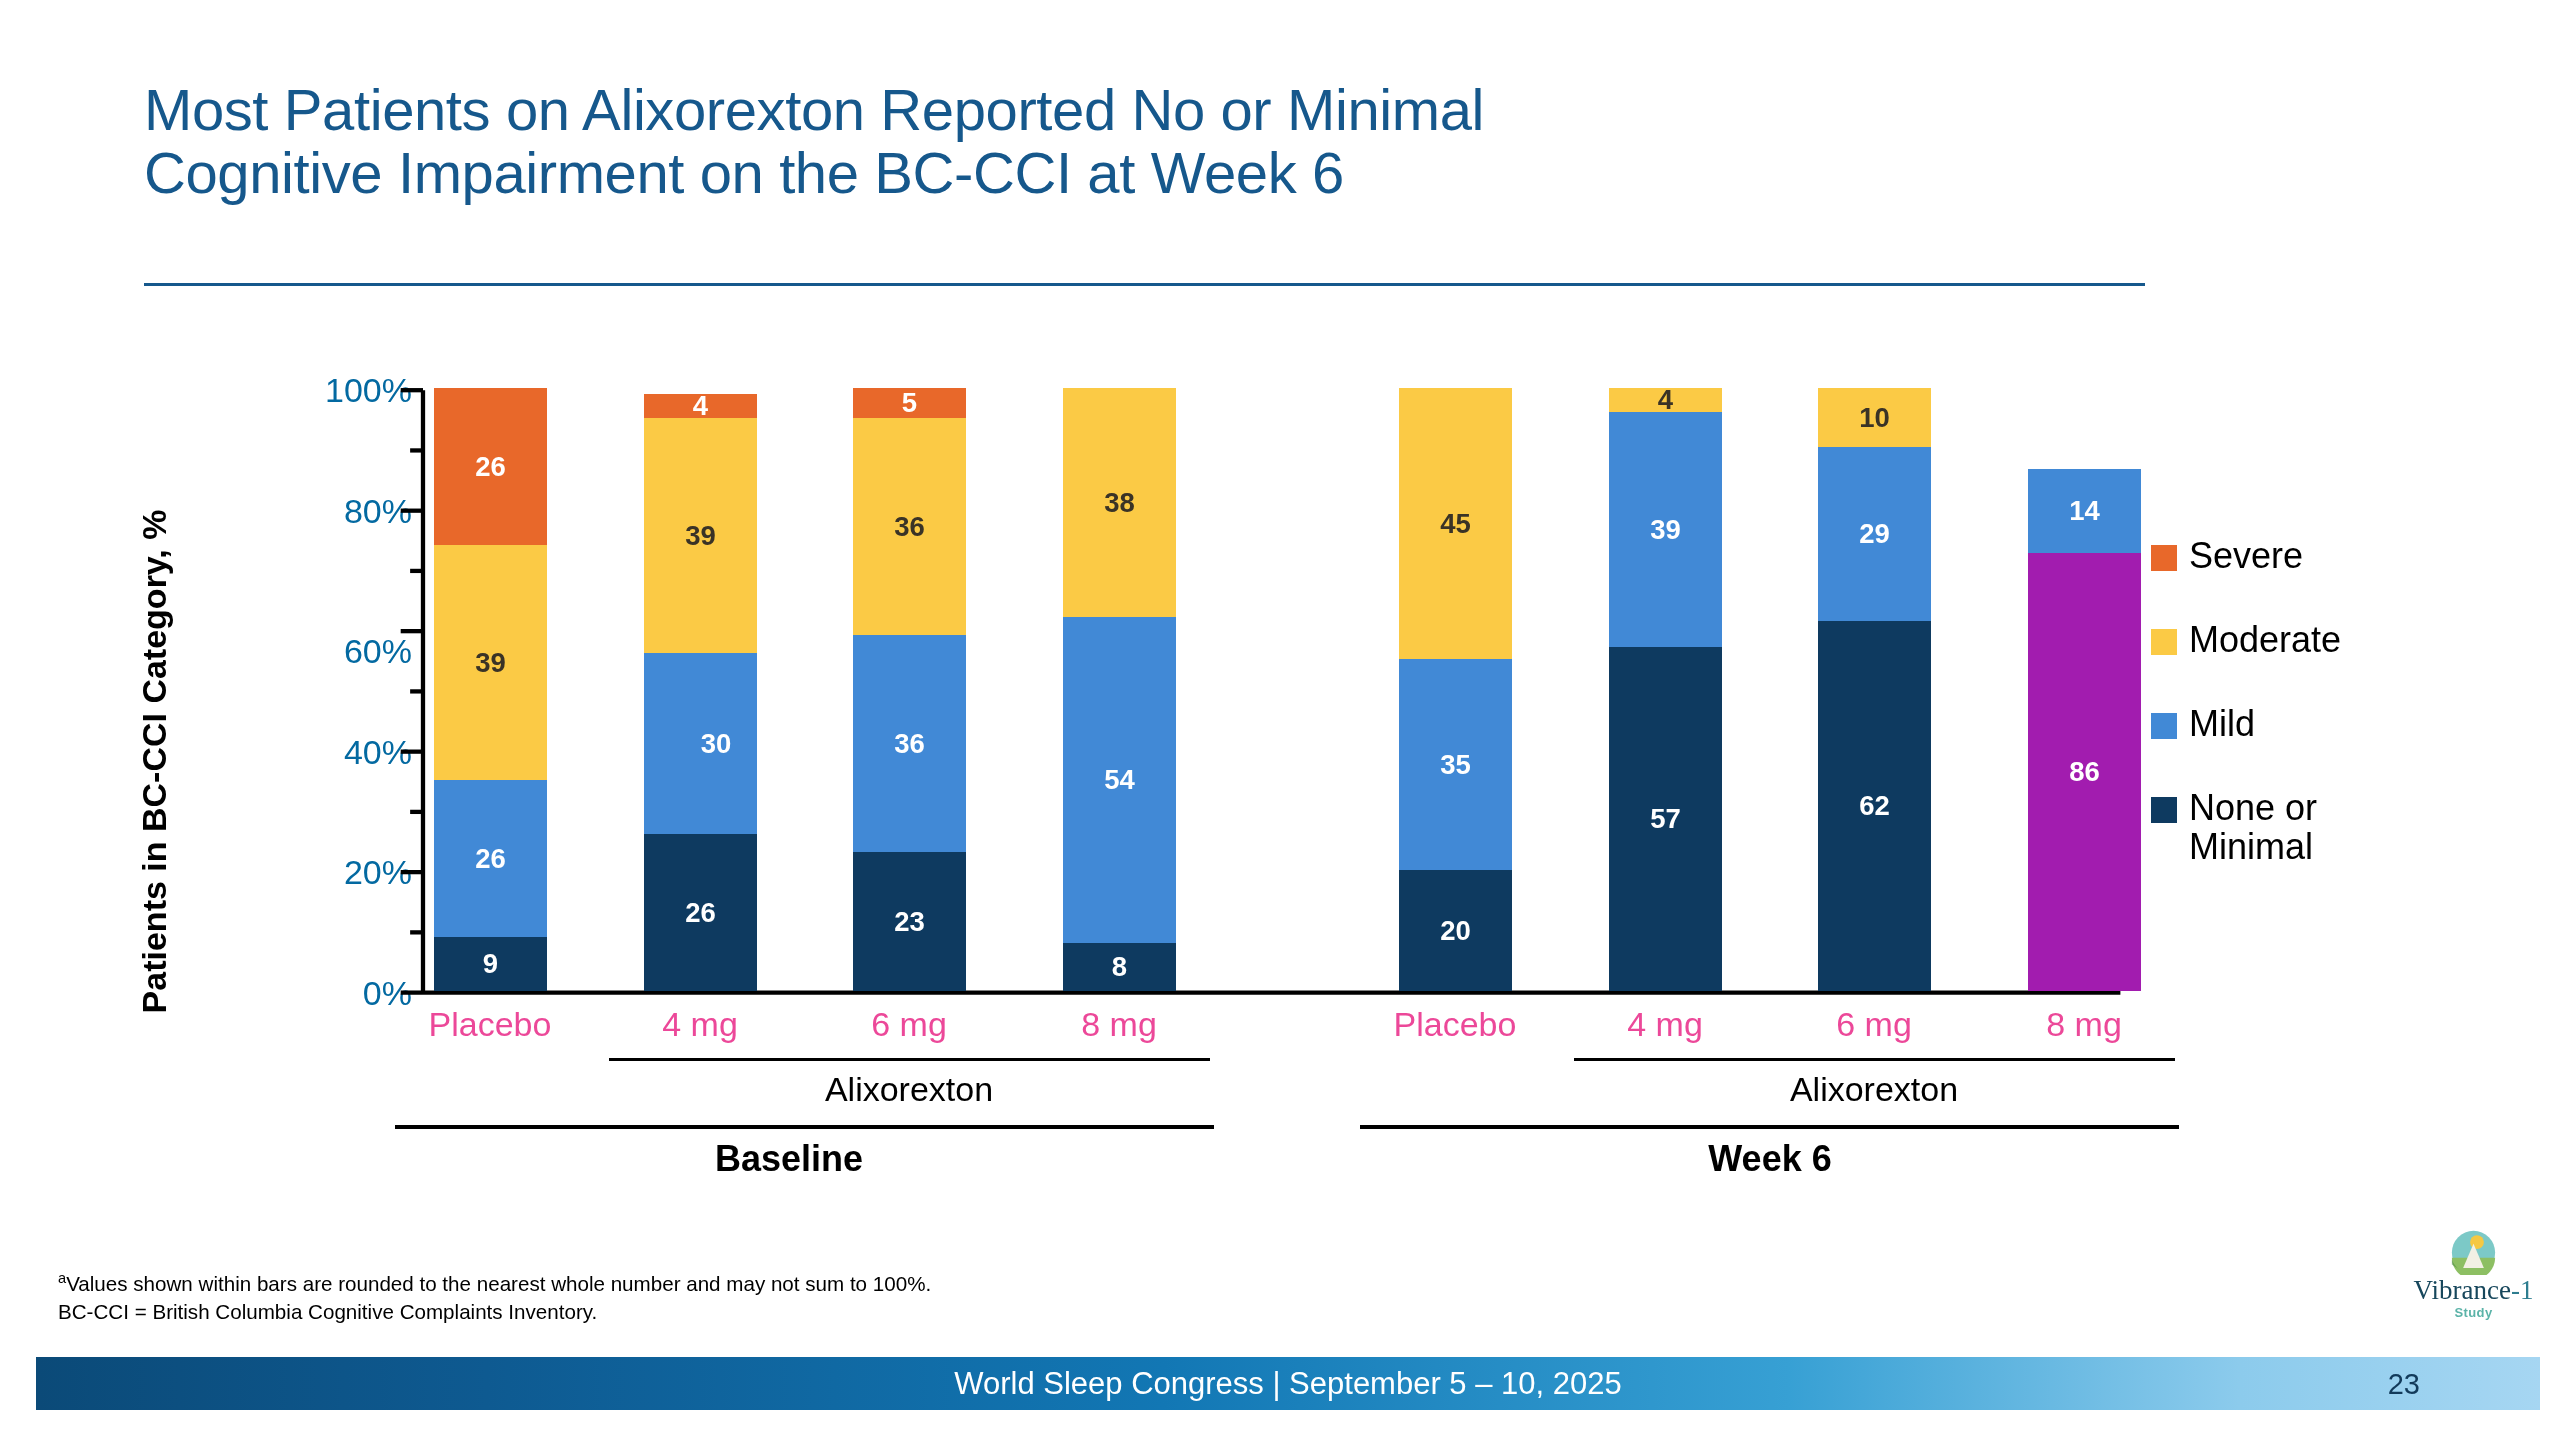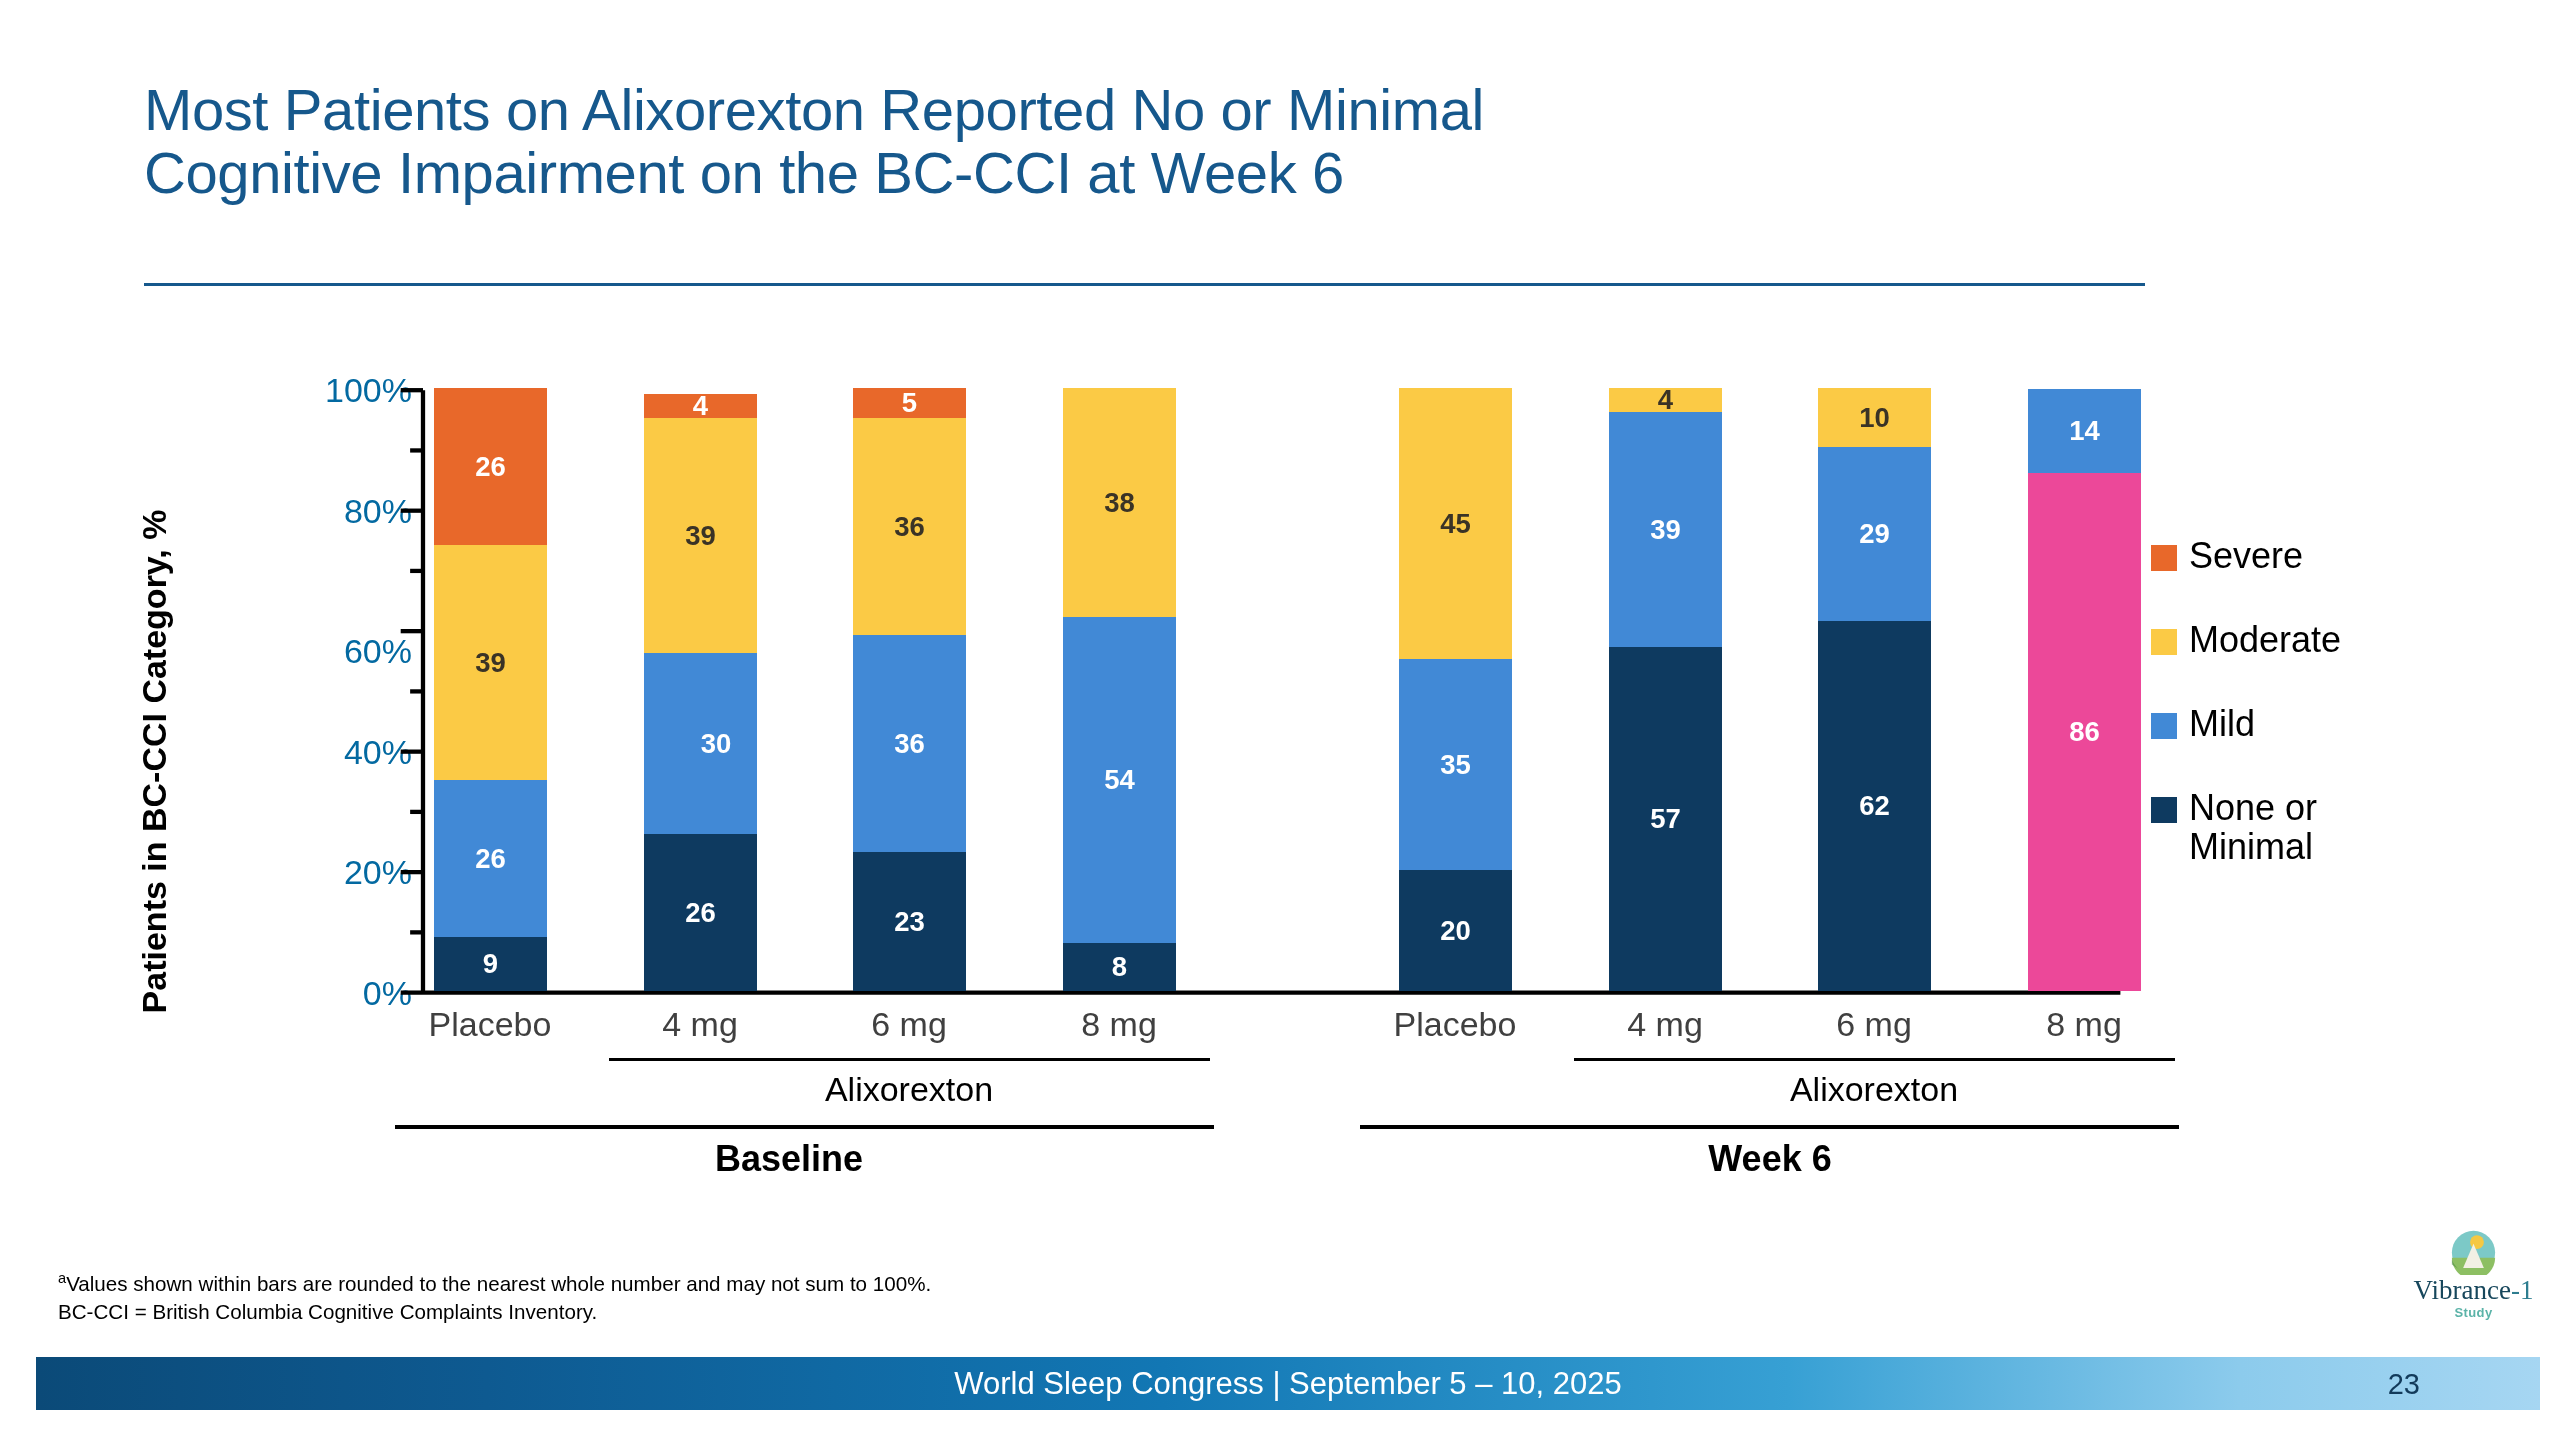--- a/index.html
+++ b/index.html
@@ -50,21 +50,21 @@
   .seg-label{
     font-size:27.5px;font-weight:bold;line-height:1;
     font-family:"Liberation Sans",sans-serif;
   }
   .lbl-light{color:#ffffff;}
   .lbl-dark{color:#3a3326;}
 
   
   #xaxis{position:absolute;left:0;top:1005px;width:2576px;height:197px;}
   .x-cat{
-    position:absolute;font-size:34px;color:#404040;text-align:center;
+    position:absolute;font-size:34px;color:#ec4899;text-align:center;
     white-space:nowrap;transform:translateX(-50%);
   }
   .drug-rule{position:absolute;height:2.6px;background:#000;}
   .drug-name{
     position:absolute;font-size:34px;color:#000;text-align:center;
     white-space:nowrap;transform:translateX(-50%);
   }
   .period-rule{position:absolute;height:4.3px;background:#000;}
   .period-name{
     position:absolute;font-size:36px;font-weight:bold;color:#000;
@@ -232,21 +232,21 @@
           <span class="seg-label lbl-light">29</span>
         </div>
         <div class="seg" style="height: 374px; background: rgb(14, 58, 96);">
           <span class="seg-label lbl-light">62</span>
         </div>
       </div>
       <div class="bar" style="left: 1594px; height: 603px;">
         <div class="seg" style="height: 84px; background: rgb(65, 137, 214);">
           <span class="seg-label lbl-light">14</span>
         </div>
-        <div class="seg" style="height: 518px; background: #ec4899; text-align: right;">
+        <div class="seg" style="height: 438px; background: #a21caf; text-align: right;">
           <span class="seg-label lbl-light">86</span>
         </div>
       </div>
     </div>
 </div>
 
 <div id="xaxis">
     <div class="x-cat" style="left: 490px; top: 0px;">Placebo</div>
     <div class="x-cat" style="left: 700px; top: 0px;">4 mg</div>
     <div class="x-cat" style="left: 909px; top: 0px;">6 mg</div>

